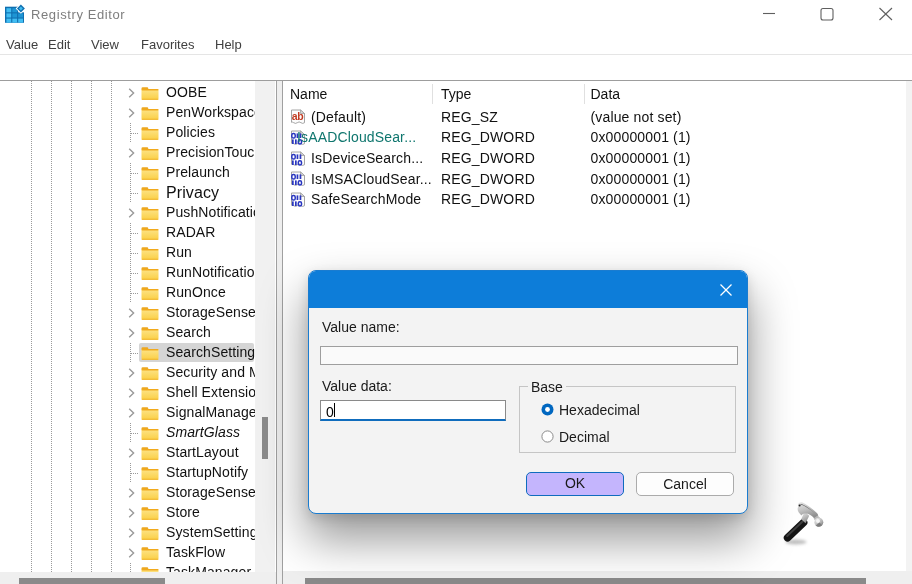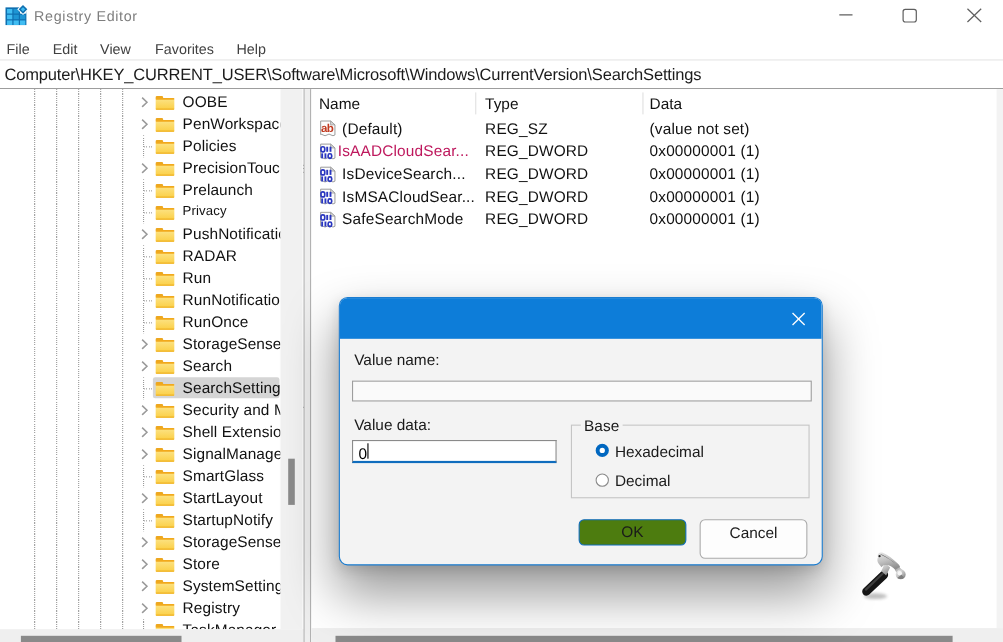--- a/index.html
+++ b/index.html
@@ -32,28 +32,27 @@
       </svg></div>
   <div class="lbl" style="left:31px;top:7px;font-size:13px;letter-spacing:0.6px;color:#7e7e7e;">Registry Editor</div>
 
   <svg class="abs" style="left:755px;top:0;width:150px;height:28px" viewBox="0 0 150 28">
     <line x1="8" y1="13.5" x2="20" y2="13.5" stroke="#5f5f5f" stroke-width="1.1"></line>
     <rect x="66" y="8.5" width="12" height="11.5" rx="2" fill="none" stroke="#5f5f5f" stroke-width="1.1"></rect>
     <line x1="124.5" y1="8" x2="137" y2="20" stroke="#5f5f5f" stroke-width="1.1"></line>
     <line x1="137" y1="8" x2="124.5" y2="20" stroke="#5f5f5f" stroke-width="1.1"></line>
   </svg>
 
-  <div class="lbl" style="left:6px;top:37px;font-size:13px;color:#404040;">File</div>
+  <div class="lbl" style="left:6px;top:37px;font-size:13px;color:#404040;">Value</div>
   <div class="lbl" style="left:48px;top:37px;font-size:13px;color:#404040;">Edit</div>
   <div class="lbl" style="left:91px;top:37px;font-size:13px;color:#404040;">View</div>
   <div class="lbl" style="left:141px;top:37px;font-size:13px;color:#404040;">Favorites</div>
   <div class="lbl" style="left:215px;top:37px;font-size:13px;color:#404040;">Help</div>
   <div class="abs" style="left:0;top:54px;width:912px;height:1px;background:#e5e5e5;"></div>
 
-  <div class="lbl" style="left:4px;top:60px;font-size:15px;letter-spacing:-0.15px;color:#1b1b1b;">Computer\HKEY_CURRENT_USER\Software\Microsoft\Windows\CurrentVersion\SearchSettings</div>
   <div class="abs" style="left:0;top:80px;width:912px;height:1px;background:#9d9d9d;"></div>
 
   <div class="abs" id="tree" style="left:0;top:81px;width:276px;height:490.5px;background:#fff;overflow:hidden;"><div class="abs" style="left:31px;top:0;width:1px;height:490.5px;background:repeating-linear-gradient(to bottom,#9a9a9a 0,#9a9a9a 1px,transparent 1px,transparent 2px);"></div><div class="abs" style="left:51px;top:0;width:1px;height:490.5px;background:repeating-linear-gradient(to bottom,#9a9a9a 0,#9a9a9a 1px,transparent 1px,transparent 2px);"></div><div class="abs" style="left:71px;top:0;width:1px;height:490.5px;background:repeating-linear-gradient(to bottom,#9a9a9a 0,#9a9a9a 1px,transparent 1px,transparent 2px);"></div><div class="abs" style="left:91px;top:0;width:1px;height:490.5px;background:repeating-linear-gradient(to bottom,#9a9a9a 0,#9a9a9a 1px,transparent 1px,transparent 2px);"></div><div class="abs" style="left:111px;top:0;width:1px;height:490.5px;background:repeating-linear-gradient(to bottom,#9a9a9a 0,#9a9a9a 1px,transparent 1px,transparent 2px);"></div><svg width="0" height="0">
         <defs>
           <linearGradient id="fgrad" x1="0" y1="0" x2="0" y2="1">
             <stop offset="0" stop-color="#fce489"></stop>
             <stop offset="1" stop-color="#fbcf45"></stop>
           </linearGradient>
         </defs>
       </svg><svg class="abs" style="left:127px;top:6.699999999999999px;width:9px;height:10px" viewBox="0 0 9 10">
@@ -85,21 +84,21 @@
       </svg><div class="lbl" style="left:166px;top:63.2px;font-size:14px;letter-spacing:0.1px;color:#111;">PrecisionTouchPad</div><div class="abs" style="left:130px;top:81.7px;width:1px;height:20px;background:repeating-linear-gradient(to bottom,#9a9a9a 0,#9a9a9a 1px,transparent 1px,transparent 2px);"></div><div class="abs" style="left:131px;top:91.7px;width:8px;height:1px;background:repeating-linear-gradient(to right,#9a9a9a 0,#9a9a9a 1px,transparent 1px,transparent 2px);"></div><svg class="abs" style="left:141px;top:84.7px;width:18px;height:14px" viewBox="0 0 18 14">
         <path d="M0.5 2.5 a1.2 1.2 0 0 1 1.2 -1.2 h4.4 a1.2 1.2 0 0 1 1.2 1.2 v1 h-6.8 z" fill="#eda71f"></path>
         <rect x="0.5" y="3" width="17" height="10.7" rx="1.1" fill="url(#fgrad)"></rect>
         <rect x="0.5" y="3" width="17" height="1.6" rx="0.8" fill="#f1a91c"></rect>
         <rect x="0.6" y="12.7" width="16.8" height="1" rx="0.5" fill="#f0b429"></rect>
       </svg><div class="lbl" style="left:166px;top:83.2px;font-size:14px;letter-spacing:0.1px;color:#111;">Prelaunch</div><div class="abs" style="left:130px;top:101.7px;width:1px;height:20px;background:repeating-linear-gradient(to bottom,#9a9a9a 0,#9a9a9a 1px,transparent 1px,transparent 2px);"></div><div class="abs" style="left:131px;top:111.7px;width:8px;height:1px;background:repeating-linear-gradient(to right,#9a9a9a 0,#9a9a9a 1px,transparent 1px,transparent 2px);"></div><svg class="abs" style="left:141px;top:104.7px;width:18px;height:14px" viewBox="0 0 18 14">
         <path d="M0.5 2.5 a1.2 1.2 0 0 1 1.2 -1.2 h4.4 a1.2 1.2 0 0 1 1.2 1.2 v1 h-6.8 z" fill="#eda71f"></path>
         <rect x="0.5" y="3" width="17" height="10.7" rx="1.1" fill="url(#fgrad)"></rect>
         <rect x="0.5" y="3" width="17" height="1.6" rx="0.8" fill="#f1a91c"></rect>
         <rect x="0.6" y="12.7" width="16.8" height="1" rx="0.5" fill="#f0b429"></rect>
-      </svg><div class="lbl" style="left:166px;top:103.2px;font-size:12px;letter-spacing:0.1px;color:#111;">Privacy</div><svg class="abs" style="left:127px;top:126.69999999999999px;width:9px;height:10px" viewBox="0 0 9 10">
+      </svg><div class="lbl" style="left:166px;top:103.2px;font-size:16px;letter-spacing:0.1px;color:#111;">Privacy</div><svg class="abs" style="left:127px;top:126.69999999999999px;width:9px;height:10px" viewBox="0 0 9 10">
         <path d="M2.2 0.8 L6.6 5 L2.2 9.2" fill="none" stroke="#9a9a9a" stroke-width="1.4"></path>
       </svg><svg class="abs" style="left:141px;top:124.69999999999999px;width:18px;height:14px" viewBox="0 0 18 14">
         <path d="M0.5 2.5 a1.2 1.2 0 0 1 1.2 -1.2 h4.4 a1.2 1.2 0 0 1 1.2 1.2 v1 h-6.8 z" fill="#eda71f"></path>
         <rect x="0.5" y="3" width="17" height="10.7" rx="1.1" fill="url(#fgrad)"></rect>
         <rect x="0.5" y="3" width="17" height="1.6" rx="0.8" fill="#f1a91c"></rect>
         <rect x="0.6" y="12.7" width="16.8" height="1" rx="0.5" fill="#f0b429"></rect>
       </svg><div class="lbl" style="left:166px;top:123.19999999999999px;font-size:14px;letter-spacing:0.1px;color:#111;">PushNotifications</div><div class="abs" style="left:130px;top:141.7px;width:1px;height:20px;background:repeating-linear-gradient(to bottom,#9a9a9a 0,#9a9a9a 1px,transparent 1px,transparent 2px);"></div><div class="abs" style="left:131px;top:151.7px;width:8px;height:1px;background:repeating-linear-gradient(to right,#9a9a9a 0,#9a9a9a 1px,transparent 1px,transparent 2px);"></div><svg class="abs" style="left:141px;top:144.7px;width:18px;height:14px" viewBox="0 0 18 14">
         <path d="M0.5 2.5 a1.2 1.2 0 0 1 1.2 -1.2 h4.4 a1.2 1.2 0 0 1 1.2 1.2 v1 h-6.8 z" fill="#eda71f"></path>
         <rect x="0.5" y="3" width="17" height="10.7" rx="1.1" fill="url(#fgrad)"></rect>
         <rect x="0.5" y="3" width="17" height="1.6" rx="0.8" fill="#f1a91c"></rect>
@@ -157,21 +156,21 @@
       </svg><svg class="abs" style="left:141px;top:324.7px;width:18px;height:14px" viewBox="0 0 18 14">
         <path d="M0.5 2.5 a1.2 1.2 0 0 1 1.2 -1.2 h4.4 a1.2 1.2 0 0 1 1.2 1.2 v1 h-6.8 z" fill="#eda71f"></path>
         <rect x="0.5" y="3" width="17" height="10.7" rx="1.1" fill="url(#fgrad)"></rect>
         <rect x="0.5" y="3" width="17" height="1.6" rx="0.8" fill="#f1a91c"></rect>
         <rect x="0.6" y="12.7" width="16.8" height="1" rx="0.5" fill="#f0b429"></rect>
       </svg><div class="lbl" style="left:166px;top:323.2px;font-size:14px;letter-spacing:0.1px;color:#111;">SignalManager</div><div class="abs" style="left:130px;top:341.7px;width:1px;height:20px;background:repeating-linear-gradient(to bottom,#9a9a9a 0,#9a9a9a 1px,transparent 1px,transparent 2px);"></div><div class="abs" style="left:131px;top:351.7px;width:8px;height:1px;background:repeating-linear-gradient(to right,#9a9a9a 0,#9a9a9a 1px,transparent 1px,transparent 2px);"></div><svg class="abs" style="left:141px;top:344.7px;width:18px;height:14px" viewBox="0 0 18 14">
         <path d="M0.5 2.5 a1.2 1.2 0 0 1 1.2 -1.2 h4.4 a1.2 1.2 0 0 1 1.2 1.2 v1 h-6.8 z" fill="#eda71f"></path>
         <rect x="0.5" y="3" width="17" height="10.7" rx="1.1" fill="url(#fgrad)"></rect>
         <rect x="0.5" y="3" width="17" height="1.6" rx="0.8" fill="#f1a91c"></rect>
         <rect x="0.6" y="12.7" width="16.8" height="1" rx="0.5" fill="#f0b429"></rect>
-      </svg><div class="lbl" style="left:166px;top:343.2px;font-size:14px;letter-spacing:0.1px;color:#111;">SmartGlass</div><svg class="abs" style="left:127px;top:366.7px;width:9px;height:10px" viewBox="0 0 9 10">
+      </svg><div class="lbl" style="left:166px;top:343.2px;font-size:14px;letter-spacing:0.1px;color:#111;font-style:italic;">SmartGlass</div><svg class="abs" style="left:127px;top:366.7px;width:9px;height:10px" viewBox="0 0 9 10">
         <path d="M2.2 0.8 L6.6 5 L2.2 9.2" fill="none" stroke="#9a9a9a" stroke-width="1.4"></path>
       </svg><svg class="abs" style="left:141px;top:364.7px;width:18px;height:14px" viewBox="0 0 18 14">
         <path d="M0.5 2.5 a1.2 1.2 0 0 1 1.2 -1.2 h4.4 a1.2 1.2 0 0 1 1.2 1.2 v1 h-6.8 z" fill="#eda71f"></path>
         <rect x="0.5" y="3" width="17" height="10.7" rx="1.1" fill="url(#fgrad)"></rect>
         <rect x="0.5" y="3" width="17" height="1.6" rx="0.8" fill="#f1a91c"></rect>
         <rect x="0.6" y="12.7" width="16.8" height="1" rx="0.5" fill="#f0b429"></rect>
       </svg><div class="lbl" style="left:166px;top:363.2px;font-size:14px;letter-spacing:0.1px;color:#111;">StartLayout</div><div class="abs" style="left:130px;top:381.7px;width:1px;height:20px;background:repeating-linear-gradient(to bottom,#9a9a9a 0,#9a9a9a 1px,transparent 1px,transparent 2px);"></div><div class="abs" style="left:131px;top:391.7px;width:8px;height:1px;background:repeating-linear-gradient(to right,#9a9a9a 0,#9a9a9a 1px,transparent 1px,transparent 2px);"></div><svg class="abs" style="left:141px;top:384.7px;width:18px;height:14px" viewBox="0 0 18 14">
         <path d="M0.5 2.5 a1.2 1.2 0 0 1 1.2 -1.2 h4.4 a1.2 1.2 0 0 1 1.2 1.2 v1 h-6.8 z" fill="#eda71f"></path>
         <rect x="0.5" y="3" width="17" height="10.7" rx="1.1" fill="url(#fgrad)"></rect>
         <rect x="0.5" y="3" width="17" height="1.6" rx="0.8" fill="#f1a91c"></rect>
@@ -197,21 +196,21 @@
         <rect x="0.5" y="3" width="17" height="10.7" rx="1.1" fill="url(#fgrad)"></rect>
         <rect x="0.5" y="3" width="17" height="1.6" rx="0.8" fill="#f1a91c"></rect>
         <rect x="0.6" y="12.7" width="16.8" height="1" rx="0.5" fill="#f0b429"></rect>
       </svg><div class="lbl" style="left:166px;top:443.2px;font-size:14px;letter-spacing:0.1px;color:#111;">SystemSettings</div><svg class="abs" style="left:127px;top:466.7px;width:9px;height:10px" viewBox="0 0 9 10">
         <path d="M2.2 0.8 L6.6 5 L2.2 9.2" fill="none" stroke="#9a9a9a" stroke-width="1.4"></path>
       </svg><svg class="abs" style="left:141px;top:464.7px;width:18px;height:14px" viewBox="0 0 18 14">
         <path d="M0.5 2.5 a1.2 1.2 0 0 1 1.2 -1.2 h4.4 a1.2 1.2 0 0 1 1.2 1.2 v1 h-6.8 z" fill="#eda71f"></path>
         <rect x="0.5" y="3" width="17" height="10.7" rx="1.1" fill="url(#fgrad)"></rect>
         <rect x="0.5" y="3" width="17" height="1.6" rx="0.8" fill="#f1a91c"></rect>
         <rect x="0.6" y="12.7" width="16.8" height="1" rx="0.5" fill="#f0b429"></rect>
-      </svg><div class="lbl" style="left:166px;top:463.2px;font-size:14px;letter-spacing:0.1px;color:#111;">Registry</div><div class="abs" style="left:130px;top:481.7px;width:1px;height:20px;background:repeating-linear-gradient(to bottom,#9a9a9a 0,#9a9a9a 1px,transparent 1px,transparent 2px);"></div><svg class="abs" style="left:141px;top:484.7px;width:18px;height:14px" viewBox="0 0 18 14">
+      </svg><div class="lbl" style="left:166px;top:463.2px;font-size:14px;letter-spacing:0.1px;color:#111;">TaskFlow</div><div class="abs" style="left:130px;top:481.7px;width:1px;height:20px;background:repeating-linear-gradient(to bottom,#9a9a9a 0,#9a9a9a 1px,transparent 1px,transparent 2px);"></div><svg class="abs" style="left:141px;top:484.7px;width:18px;height:14px" viewBox="0 0 18 14">
         <path d="M0.5 2.5 a1.2 1.2 0 0 1 1.2 -1.2 h4.4 a1.2 1.2 0 0 1 1.2 1.2 v1 h-6.8 z" fill="#eda71f"></path>
         <rect x="0.5" y="3" width="17" height="10.7" rx="1.1" fill="url(#fgrad)"></rect>
         <rect x="0.5" y="3" width="17" height="1.6" rx="0.8" fill="#f1a91c"></rect>
         <rect x="0.6" y="12.7" width="16.8" height="1" rx="0.5" fill="#f0b429"></rect>
       </svg><div class="lbl" style="left:166px;top:483.2px;font-size:14px;letter-spacing:0.1px;color:#111;">TaskManager</div><div class="abs" style="left:255px;top:0;width:21px;height:491px;background:#fff;"></div></div>
 
   <div class="abs" style="left:255px;top:81px;width:20px;height:490.5px;background:#f1f1f1;"></div>
   <div class="abs" style="left:262px;top:417px;width:6px;height:42px;background:#8b8b8b;"></div>
 
   <div class="abs" style="left:0;top:571.5px;width:276px;height:12.5px;background:#efefef;"></div>
@@ -240,21 +239,21 @@
         <path d="M10.5 1 l4 3.5 h-4 z" fill="#d9d9d9" stroke="#9a9a9a" stroke-width="0.7"></path>
         <g fill="#2936c0">
           <rect x="1.8" y="3.4" width="3.4" height="4.6" rx="1.6" fill="none" stroke="#2936c0" stroke-width="1.5"></rect>
           <rect x="6.6" y="3.4" width="1.7" height="4.6"></rect>
           <rect x="9.6" y="3.4" width="1.7" height="4.6"></rect>
           <rect x="2" y="9.4" width="1.7" height="4.6"></rect>
           <rect x="5" y="9.4" width="1.7" height="4.6"></rect>
           <rect x="8.3" y="9.8" width="3.2" height="4.2" rx="1.5" fill="none" stroke="#2936c0" stroke-width="1.5"></rect>
         </g>
       </svg>
-      <div class="lbl" style="left:24px;top:48.4px;font-size:14px;letter-spacing:0.15px;color:#be185d;">IsAADCloudSear...</div>
+      <div class="lbl" style="left:14px;top:48.4px;font-size:14px;letter-spacing:0.15px;color:#0f766e;">IsAADCloudSear...</div>
       <div class="lbl" style="left:158px;top:48.4px;font-size:14px;letter-spacing:0.15px;color:#111;">REG_DWORD</div>
       <div class="lbl" style="left:307.5px;top:48.4px;font-size:14px;letter-spacing:0.15px;color:#111;">0x00000001 (1)</div>
       <svg class="abs" style="left:7px;top:69.5px;width:16px;height:16px" viewBox="0 0 16 16">
         <path d="M1.5 1 h9 l4 3.5 v9.2 q-1.8 1.4 -3.6 0 q-1.8 -1.6 -3.6 0 q-1.8 1.4 -3.6 0 q-1.1 -0.9 -2.2 -0.4 z" fill="#fcfcfc" stroke="#9a9a9a" stroke-width="0.9"></path>
         <path d="M10.5 1 l4 3.5 h-4 z" fill="#d9d9d9" stroke="#9a9a9a" stroke-width="0.7"></path>
         <g fill="#2936c0">
           <rect x="1.8" y="3.4" width="3.4" height="4.6" rx="1.6" fill="none" stroke="#2936c0" stroke-width="1.5"></rect>
           <rect x="6.6" y="3.4" width="1.7" height="4.6"></rect>
           <rect x="9.6" y="3.4" width="1.7" height="4.6"></rect>
           <rect x="2" y="9.4" width="1.7" height="4.6"></rect>
@@ -358,19 +357,19 @@
     <svg class="abs" style="left:232px;top:132px;width:13px;height:13px;" viewBox="0 0 13 13">
       <circle cx="6.5" cy="6.5" r="6" fill="#0067c0"></circle>
       <circle cx="6.5" cy="6.5" r="2.4" fill="#fff"></circle>
     </svg>
     <div class="lbl" style="left:250px;top:131px;font-size:14px;color:#1a1a1a;">Hexadecimal</div>
     <svg class="abs" style="left:232px;top:159px;width:13px;height:13px;" viewBox="0 0 13 13">
       <circle cx="6.5" cy="6.5" r="5.6" fill="#fff" stroke="#8a8a8a" stroke-width="1"></circle>
     </svg>
     <div class="lbl" style="left:250px;top:157.5px;font-size:14px;color:#1a1a1a;">Decimal</div>
 
-    <div class="abs" style="left:217px;top:201px;width:98px;height:24px;background:#4d7c0f;border:1.5px solid #0f6cbd;border-radius:5px;
+    <div class="abs" style="left:217px;top:201px;width:98px;height:24px;background:#c4b5fd;border:1.5px solid #0f6cbd;border-radius:5px;
          font-size:14px;color:#1a1a1a;text-align:center;line-height:21px;">OK</div>
-    <div class="abs" style="left:327px;top:201px;width:98px;height:36px;background:#fdfdfd;border:1px solid #ababab;border-radius:5px;
+    <div class="abs" style="left:327px;top:201px;width:98px;height:24px;background:#fdfdfd;border:1px solid #ababab;border-radius:5px;
          font-size:14px;color:#1a1a1a;text-align:center;line-height:22px;">Cancel</div>
   </div>
 
 </div>
 
 </body></html>

